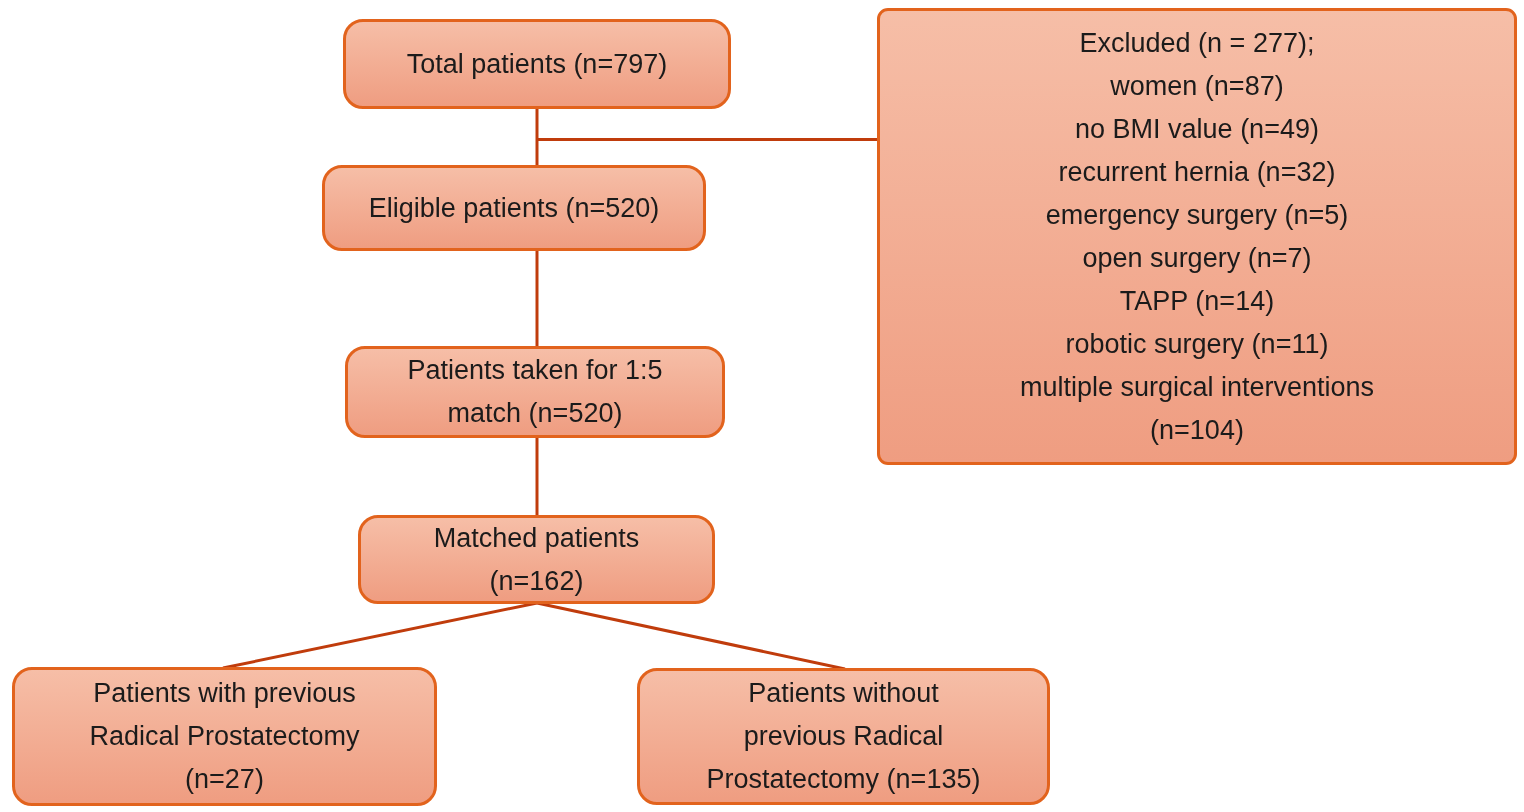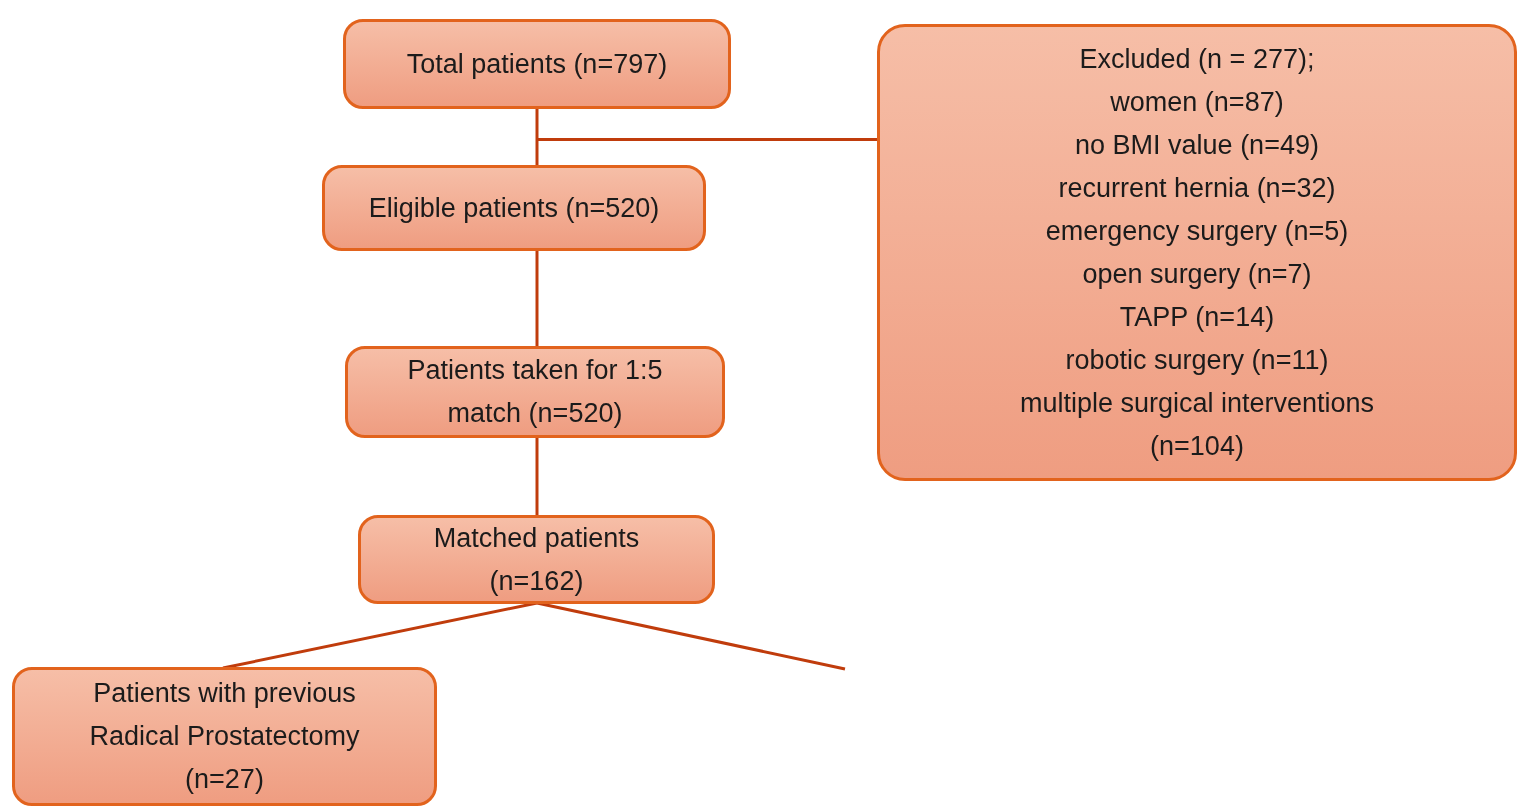--- a/index.html
+++ b/index.html
@@ -48,22 +48,22 @@
     line-height: 43px;
     padding: 2px 8px;
   }
   .box-total    { left: 343px; top: 19px;  width: 388px; height: 90px; text-align: right;  }
   .box-eligible { left: 322px; top: 165px; width: 384px; height: 86px;  }
   .box-match    { left: 345px; top: 346px; width: 380px; height: 92px;  }
   .box-matched  { left: 358px; top: 515px; width: 357px; height: 89px;  }
   .box-with-rp  { left: 12px;  top: 667px; width: 425px; height: 139px; }
   .box-without-rp { left: 637px; top: 668px; width: 413px; height: 137px; }
   .box-excluded {
-    left: 877px; top: 24px; width: 640px; height: 457px;
-    border-radius: 28px;
+    left: 877px; top: 8px; width: 640px; height: 457px;
+    border-radius: 11px;
   }
 </style>
 </head>
 <body>
 
 <div class="stage">
 
   <svg class="connector-layer" width="1524" height="812" viewBox="0 0 1524 812" xmlns="http://www.w3.org/2000/svg">
     <line class="connector" x1="537" y1="108" x2="537" y2="166"></line>
     <line class="connector" x1="537" y1="139.5" x2="878" y2="139.5"></line>
@@ -90,14 +90,17 @@
     </div>
 
   <div class="box box-matched">
       <div>Matched patients<br>(n=162)</div>
     </div>
 
   <div class="box box-with-rp">
       <div>Patients with previous<br>Radical Prostatectomy<br>(n=27)</div>
     </div>
 
+  <div class="box box-without-rp">
+      <div>Patients without<br>previous Radical<br>Prostatectomy (n=135)</div>
+    </div>
 
 </div>
 
 </body></html>

